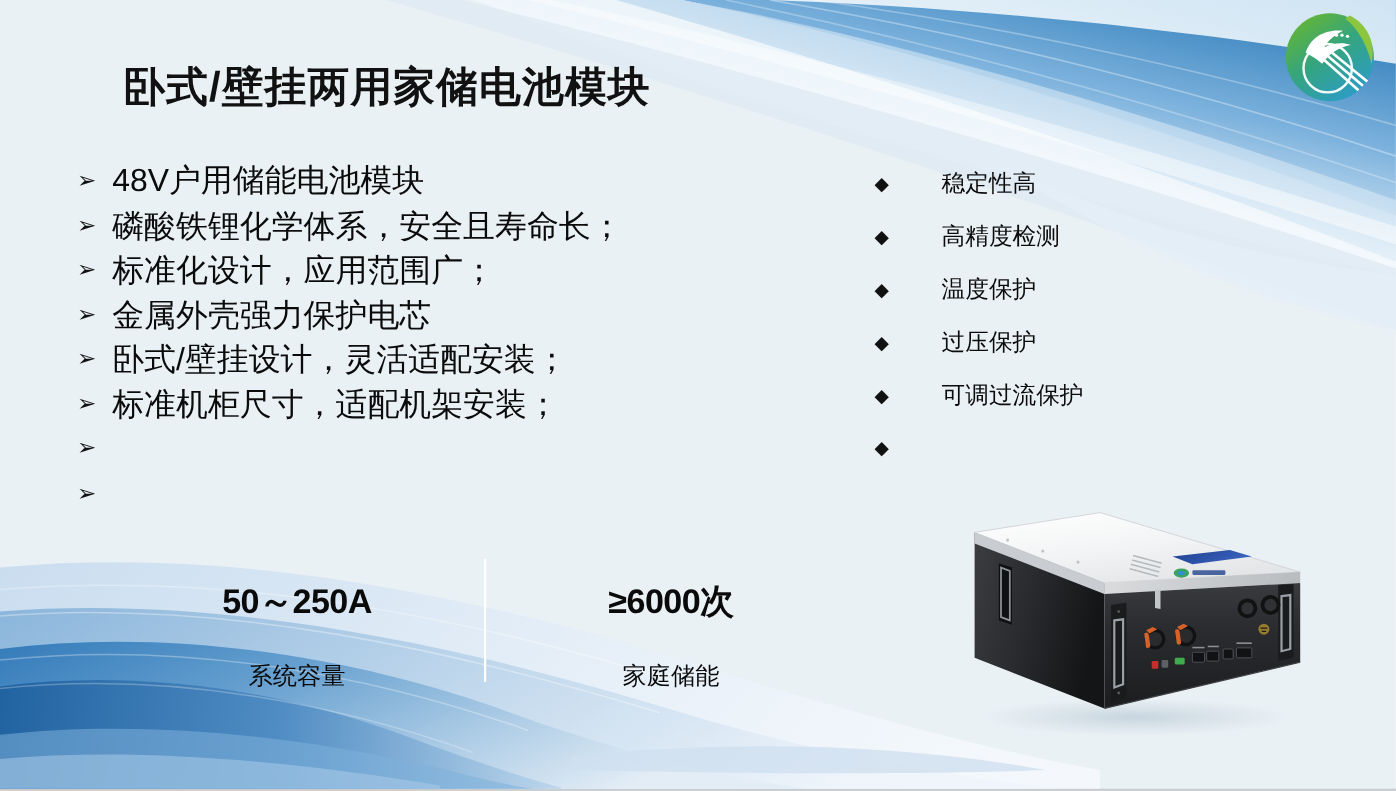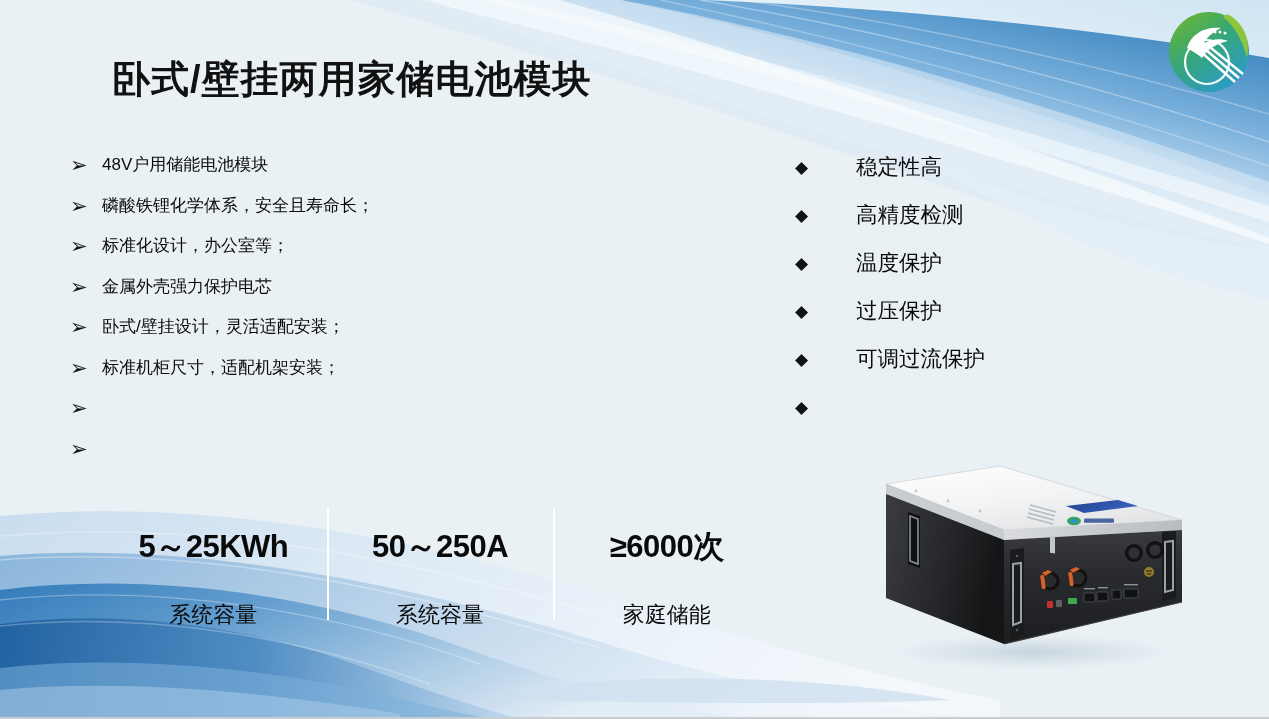--- a/index.html
+++ b/index.html
@@ -51,21 +51,21 @@
   #col-right .bullet { margin-bottom:21px; }
   .bullet .mark {
     flex:0 0 auto;
     width:32px;
     font-size:21px; line-height:26px;
     color:#111;
     text-align:left;
   }
   #col-right .bullet .mark { font-size:17px; width:34px; line-height:27px; }
   .bullet .txt {
-    font-size:17px; line-height:26px;
+    font-size:29px; line-height:26px;
     color:#0b0b0b; white-space:nowrap;
   }
   #col-right .bullet .txt { font-size:21.5px; line-height:27px;margin-left:27px; }
 
   
   #stats {
     position:absolute; left:100px; top:512px;
     width:680px; height:118px;
     display:flex;
   }
@@ -235,21 +235,21 @@
     <div class="bullet">
       <span class="mark">➢</span>
       <span class="txt">48V户用储能电池模块</span>
     </div>
     <div class="bullet">
       <span class="mark">➢</span>
       <span class="txt">磷酸铁锂化学体系，安全且寿命长；</span>
     </div>
     <div class="bullet">
       <span class="mark">➢</span>
-      <span class="txt">标准化设计，办公室等；</span>
+      <span class="txt">标准化设计，应用范围广；</span>
     </div>
     <div class="bullet">
       <span class="mark">➢</span>
       <span class="txt">金属外壳强力保护电芯</span>
     </div>
     <div class="bullet">
       <span class="mark">➢</span>
       <span class="txt">卧式/壁挂设计，灵活适配安装；</span>
     </div>
     <div class="bullet">
@@ -284,24 +284,20 @@
     <div class="bullet">
       <span class="mark">◆</span>
       <span class="txt">可调过流保护</span>
     </div>
     <div class="bullet">
       <span class="mark">◆</span>
     </div>
   </div>
 
   <div id="stats">
-    <div class="stat">
-      <div class="value">5～25KWh</div>
-      <div class="label">系统容量</div>
-    </div>
     <div class="stat">
       <div class="value">50～250A</div>
       <div class="label">系统容量</div>
     </div>
     <div class="stat">
       <div class="value">≥6000次</div>
       <div class="label">家庭储能</div>
     </div>
   </div>
 

